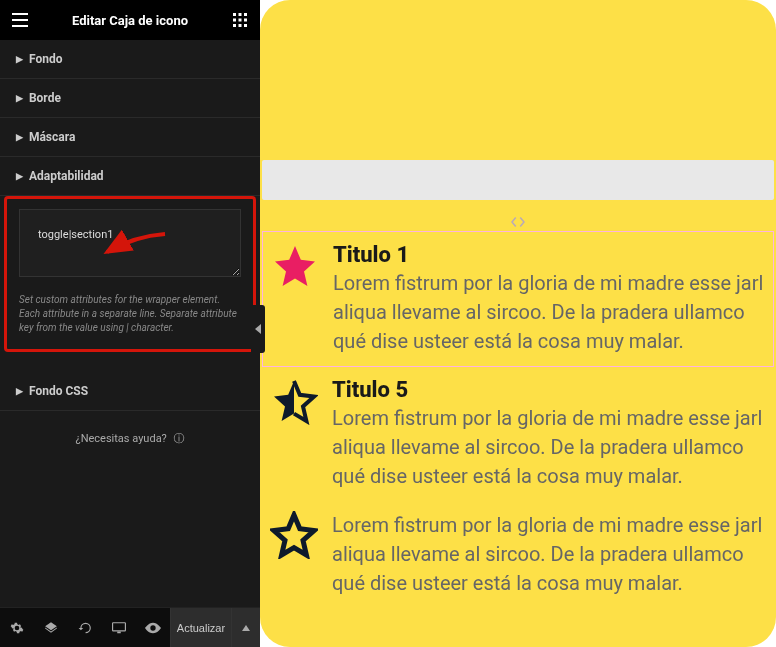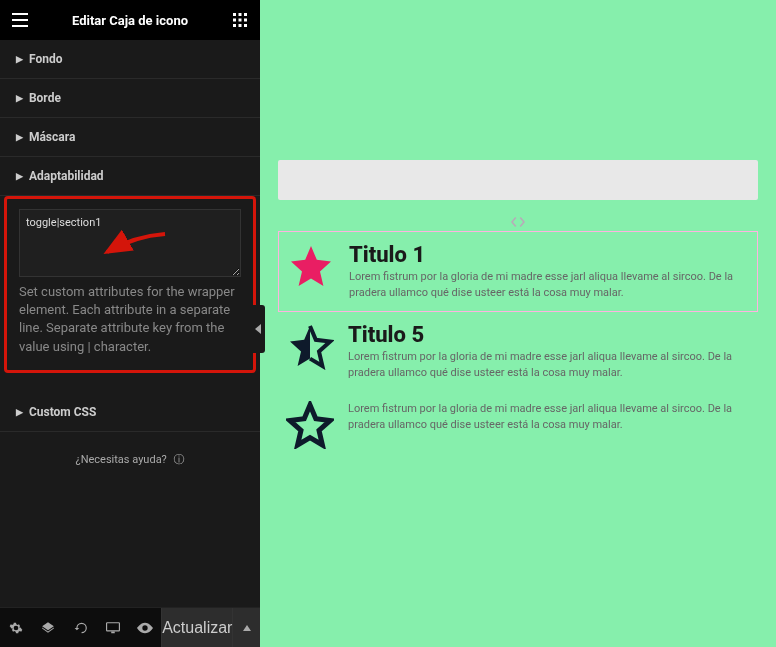--- a/index.html
+++ b/index.html
@@ -15,45 +15,45 @@
 
 .sidebar-body { flex: 1; overflow-y: auto; }
 .panel-item { padding: 12px 16px; border-bottom: 1px solid #2a2a2a; font-size: 12px; font-weight: bold; cursor: pointer; display: flex; align-items: center; color: #ccc; }
 .panel-item .caret { margin-right: 6px; font-size: 9px; }
 .panel-item.expanded .caret { transform: rotate(90deg); }
 
 .arrow-overlay { position: absolute; left: 95px; top: 230px; z-index: 10; pointer-events: none; }
 
 .attributes-content { padding: 10px 12px 14px; border: 3px solid #d4150a; margin: 0 4px 8px; border-radius: 4px; }
 .field-label { font-size: 11px; color: #bbb; margin-bottom: 6px; }
-.attr-textarea { width: 100%; height: 68px; background: #1f1f1f; border: 1px solid #333; color: #ddd; font-size: 11px; padding: 6px; font-family: inherit; resize: vertical; }
-.help-text { font-size: 13px; color: #888; margin-top: 2px; line-height: 1.4; }
+.attr-textarea { width: 100%; height: 68px; background: #1f1f1f; border: 1px solid #333; color: #ddd; font-size: 11px; padding: 18px; font-family: inherit; resize: vertical; }
+.help-text { font-size: 10px; color: #888; font-style: italic; margin-top: 12px; line-height: 1.4; }
 
 .help-link { text-align: center; padding: 20px 12px; font-size: 11px; color: #aaa; cursor: pointer; }
 .help-link span { vertical-align: middle; }
 
 .sidebar-footer { height: 40px; background: #0d0d0d; display: flex; align-items: center; border-top: 1px solid #222; }
 .footer-icon { width: 34px; height: 40px; display: flex; align-items: center; justify-content: center; cursor: pointer; }
 .footer-icon svg { fill: #aaa; }
-.update-btn { flex: 1; background: #2d2d2d; color: #ccc; font-size: 16px; height: 40px; border: none; cursor: pointer; border-left: 1px solid #333; border-right: 1px solid #333; }
+.update-btn { flex: 1; background: #2d2d2d; color: #ccc; font-size: 11px; height: 40px; border: none; cursor: pointer; border-left: 1px solid #333; border-right: 1px solid #333; }
 .caret-btn { width: 28px; height: 40px; display: flex; align-items: center; justify-content: center; cursor: pointer; background: #2d2d2d; }
 
-.canvas { position: absolute; left: 260px; top: 0; right: 0; bottom: 0; background: #86efac; padding: 0 18px; }
+.canvas { position: absolute; left: 260px; top: 0; right: 0; bottom: 0; background: #fde047; padding: 0 2px; border-radius: 30px; }
 .collapse-handle { position: absolute; left: 251px; top: 305px; width: 14px; height: 48px; background: #1a1a1a; border-radius: 0 3px 3px 0; display: flex; align-items: center; justify-content: center; cursor: pointer; z-index: 5; }
 .collapse-handle svg { fill: #aaa; }
 
 .gray-block { background: #e8e8e8; height: 40px; margin-top: 160px; margin-bottom: 14px; border-radius: 2px; }
 
 .html-badge { text-align: center; font-size: 12px; color: #c9a; margin-bottom: 2px; }
 
 .item { display: flex; gap: 14px; padding: 10px 8px; }
 .item.selected { border: 1px solid #ffb3e0; }
 .item-icon { width: 48px; height: 48px; flex-shrink: 0; }
 .item-text h3 { font-size: 22px; font-weight: 800; color: #1a1a1a; margin-bottom: 2px; }
-.item-text p { font-size: 11px; color: #666; line-height: 1.45; }
+.item-text p { font-size: 20px; color: #666; line-height: 1.45; }
 </style>
 </head>
 <body>
 
 <div class="sidebar">
   <div class="sidebar-header">
     <div class="menu-icon">
       <svg width="16" height="14" viewBox="0 0 16 14">
           <rect width="16" height="2"></rect>
           <rect y="6" width="16" height="2"></rect>
@@ -94,21 +94,21 @@
         <span>Adaptabilidad</span>
       </div>
 
     <div class="attributes-content">
       <textarea class="attr-textarea" style="">toggle|section1</textarea>
       <div class="help-text">Set custom attributes for the wrapper element. Each attribute in a separate line. Separate attribute key from the value using | character.</div>
     </div>
 
     <div class="panel-item" style="margin-top:20px;">
         <span class="caret">▶</span>
-        <span>Custom CSS</span>
+        <span>Fondo CSS</span>
       </div>
 
     <div class="help-link">
       <span>¿Necesitas ayuda?</span>
       <span style="margin-left:4px;">ⓘ</span>
     </div>
   </div>
 
   <div class="sidebar-footer">
     <div class="footer-icon">

